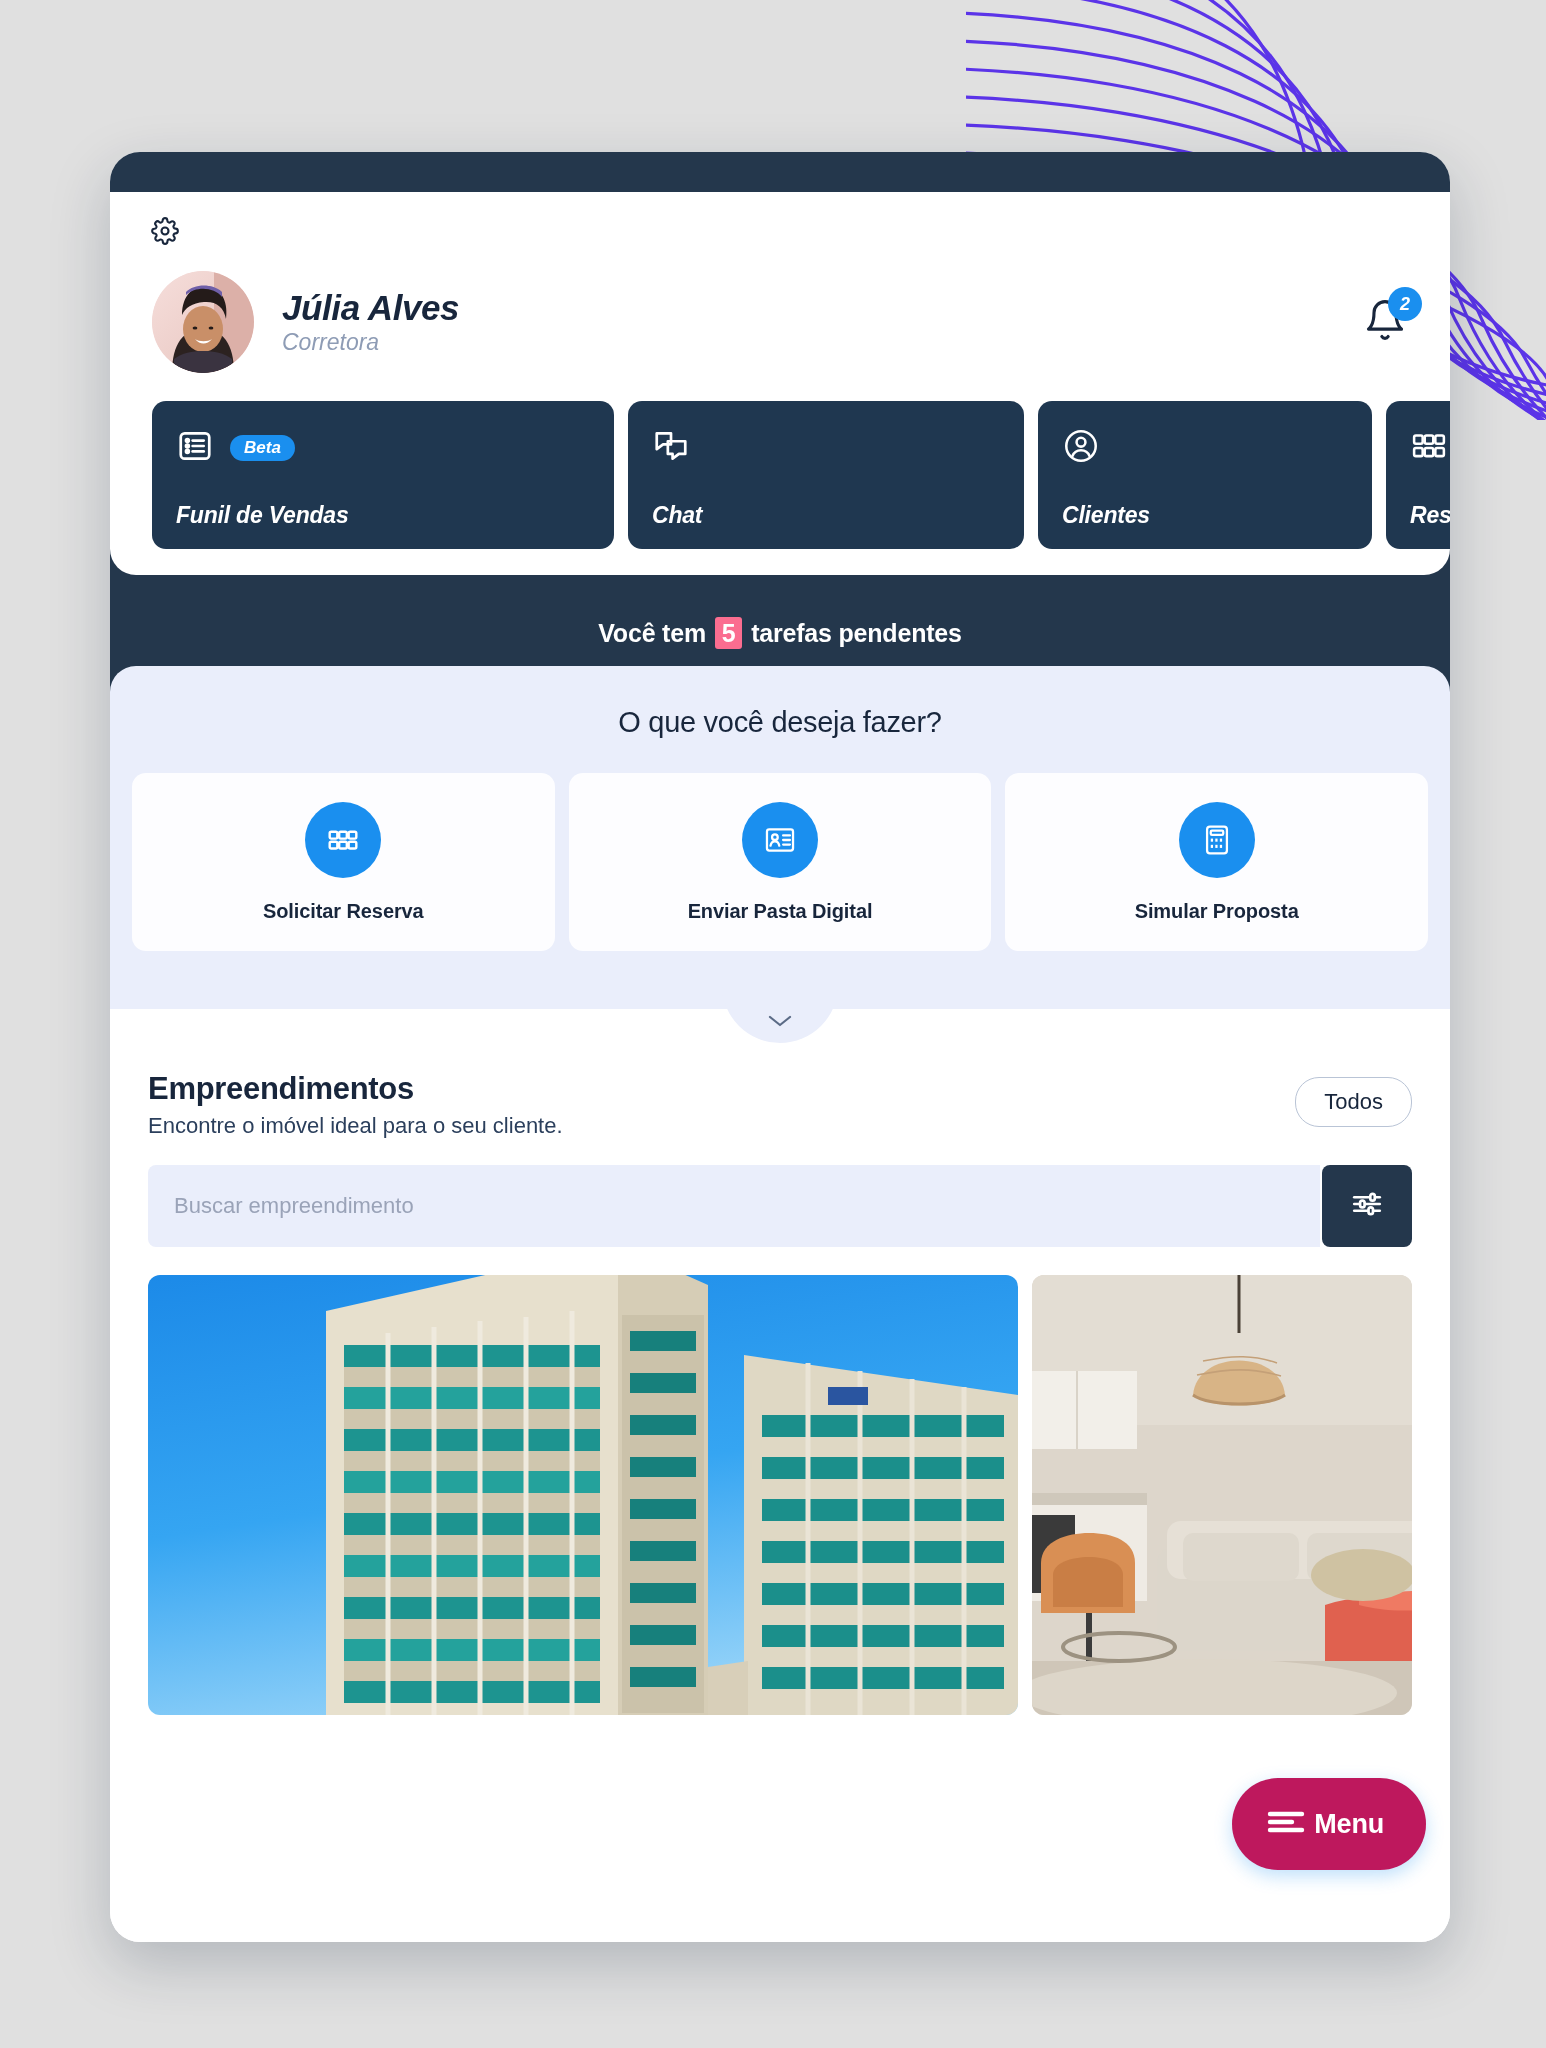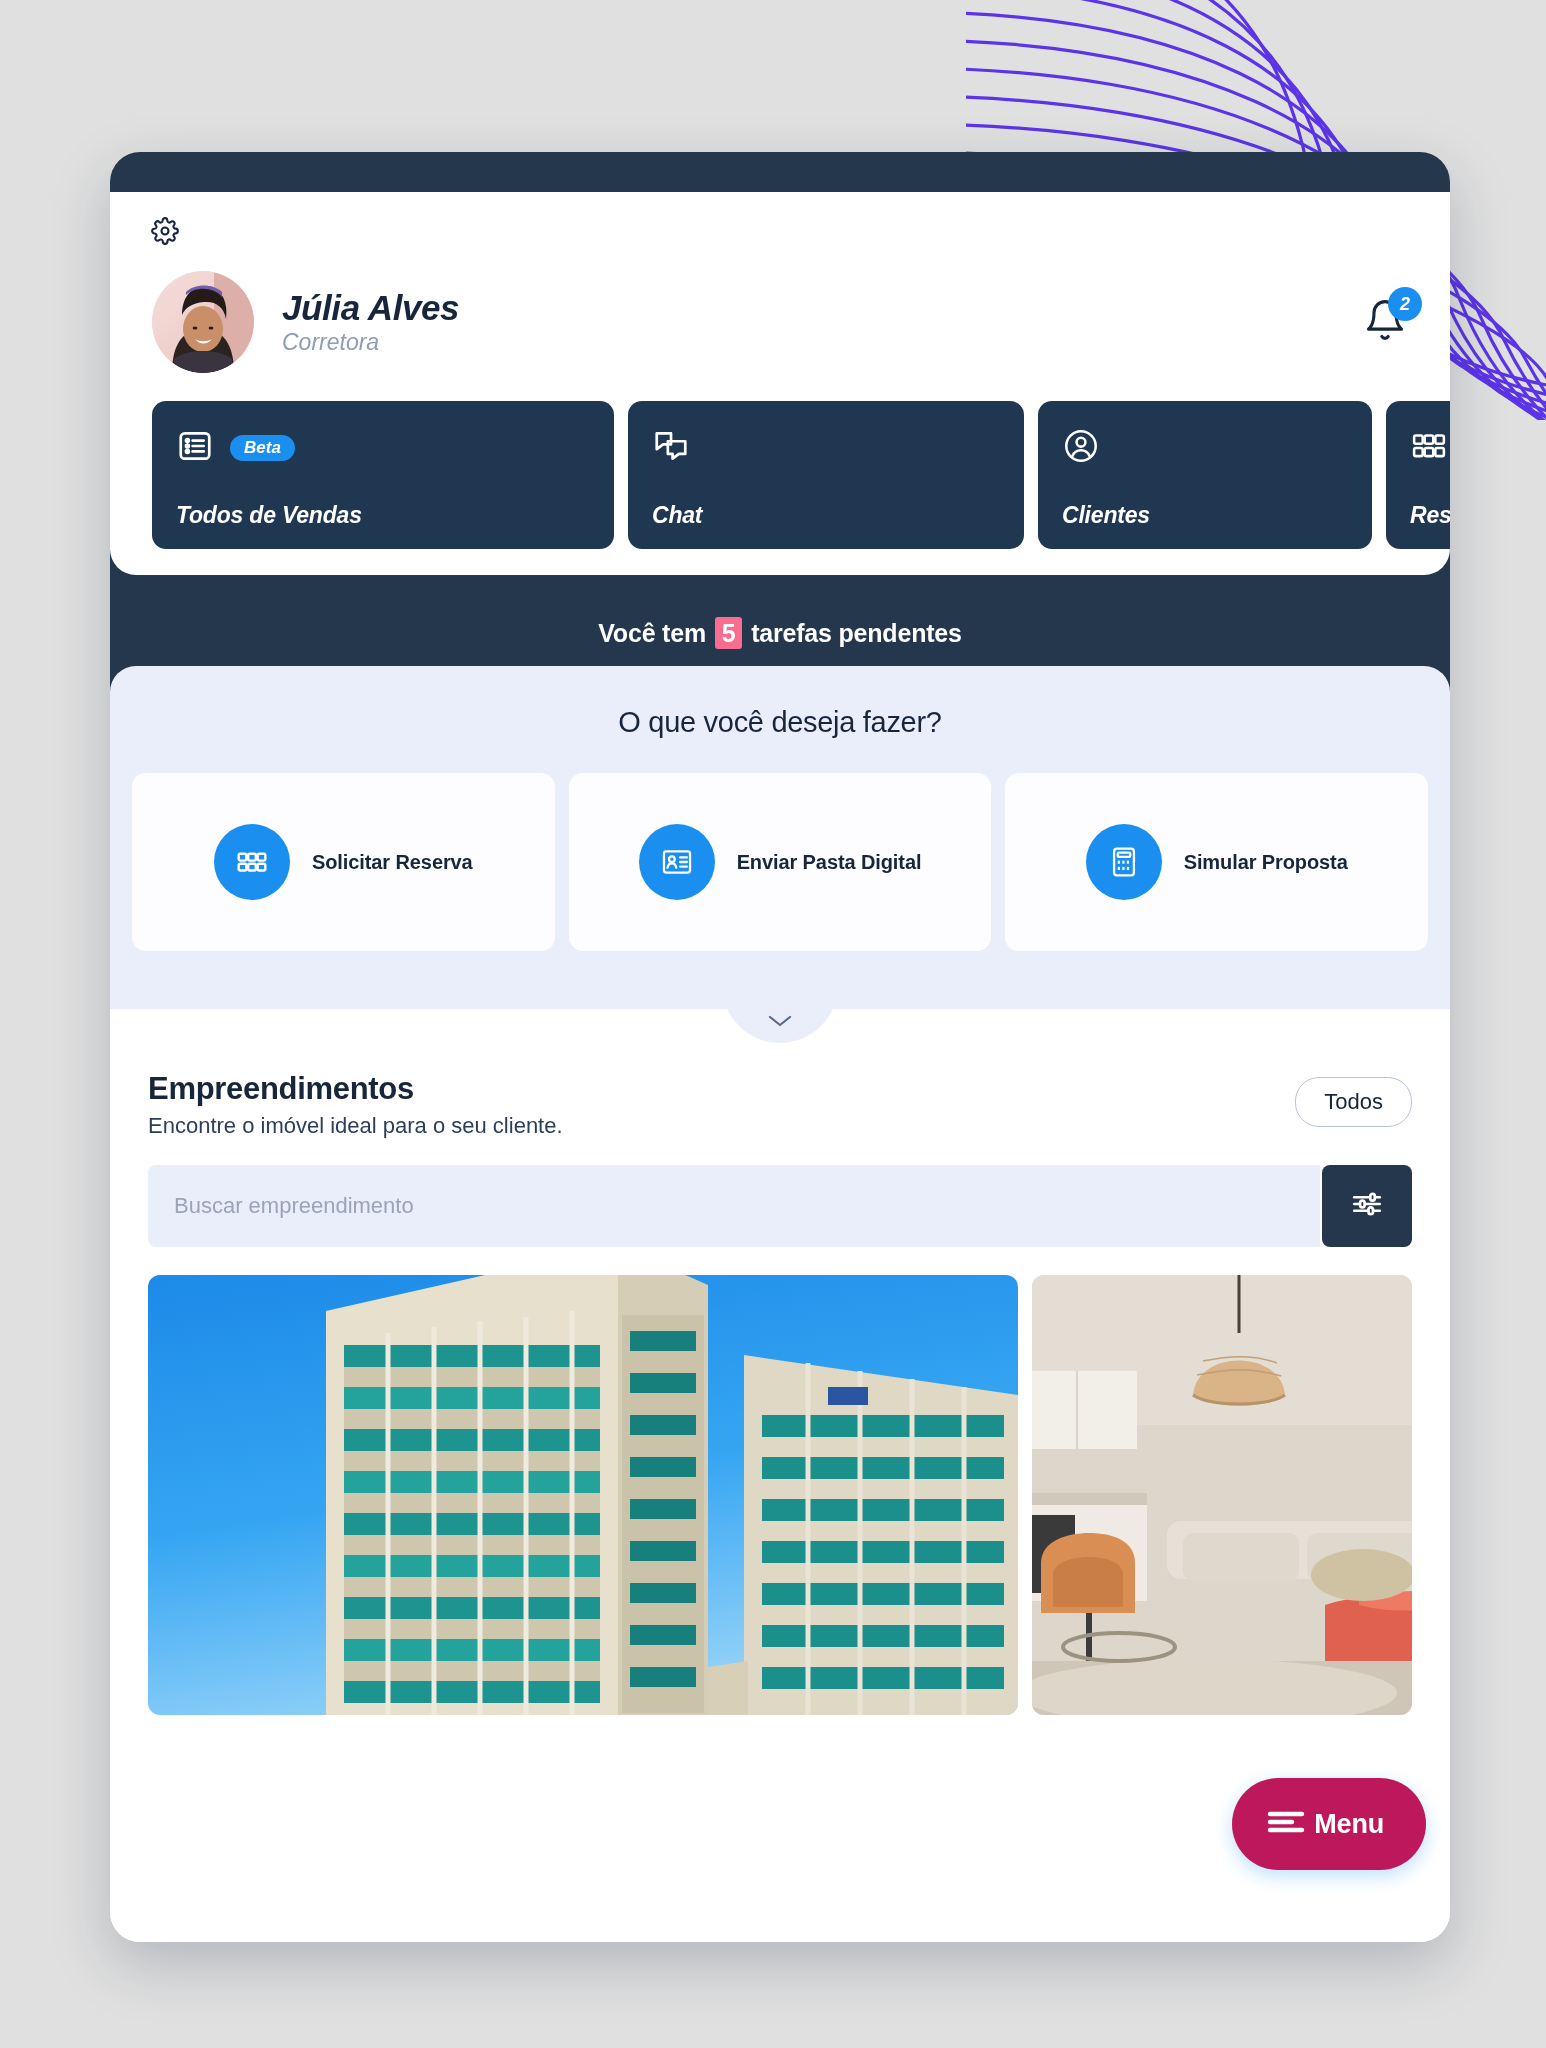--- a/index.html
+++ b/index.html
@@ -215,21 +215,21 @@
     display: flex;
     gap: 14px;
     padding: 0 22px 0 22px;
   }
   .action-card {
     background: #fdfdff;
     border-radius: 14px;
     flex: 1 1 0;
     height: 178px;
     display: flex;
-    flex-direction: row;
+    flex-direction: column;
     align-items: center;
     justify-content: center;
     gap: 22px;
     cursor: pointer;
   }
   .action-circle {
     width: 76px; height: 76px;
     border-radius: 50%;
     background: #1a8fef;
     display: flex; align-items: center; justify-content: center;
@@ -445,21 +445,21 @@
                 <circle cx="7.2" cy="8.6" r="0.9" fill="#fff"></circle>
                 <circle cx="7.2" cy="12" r="0.9" fill="#fff"></circle>
                 <circle cx="7.2" cy="15.4" r="0.9" fill="#fff"></circle>
                 <line x1="10.5" y1="8.6" x2="17.5" y2="8.6"></line>
                 <line x1="10.5" y1="12" x2="17.5" y2="12"></line>
                 <line x1="10.5" y1="15.4" x2="17.5" y2="15.4"></line>
               </svg>
             </span>
             <span class="beta-badge">Beta</span>
           </div>
-          <div class="tile-label">Todos de Vendas</div>
+          <div class="tile-label">Funil de Vendas</div>
         </div>
 
         <div class="tile w2">
           <div class="tile-icon-row">
             <span>
               <svg width="38" height="38" viewBox="0 0 24 24" fill="none" stroke="#ffffff" stroke-width="1.7" stroke-linecap="round" stroke-linejoin="round">
                 <path d="M3 4h9v7H7l-4 3z"></path>
                 <path d="M10 9h11v8h-4l-4 3v-3h-3z"></path>
               </svg>
             </span>

